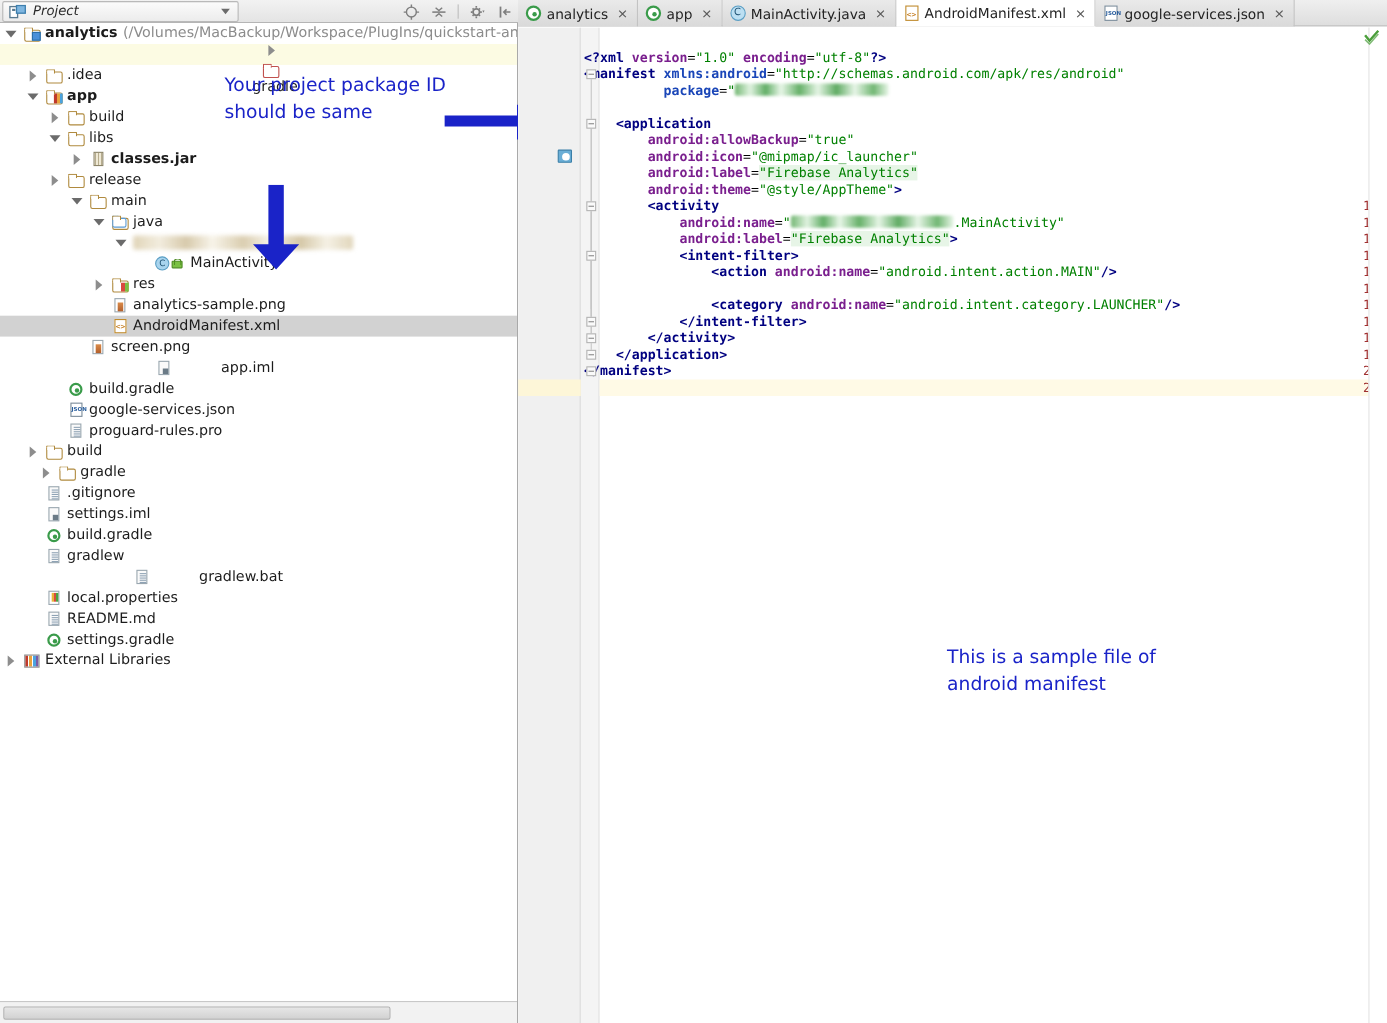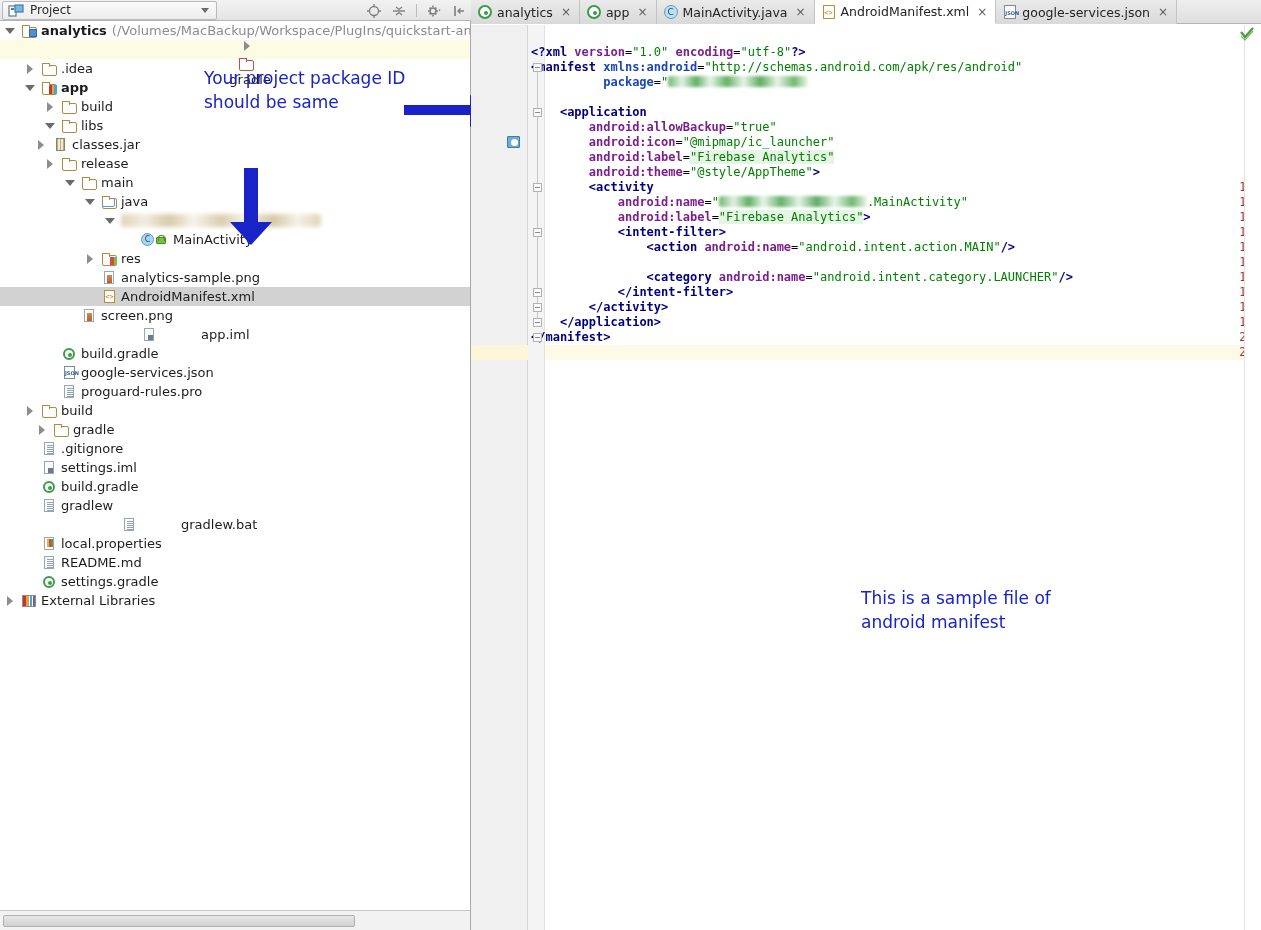--- a/index.html
+++ b/index.html
@@ -16,21 +16,21 @@
   #project-panel {
     position: absolute; left: 0; top: 0;
     width: 471px; height: 930px;
     background: #ffffff;
     border-right: 1px solid #a9a9a9;
   }
   #project-toolbar {
     position: absolute; left: 0; top: 0; width: 471px; height: 21px;
     background: linear-gradient(#f2f2f2, #e4e4e4);
     border-bottom: 1px solid #b5b5b5;
-    display: flex; align-items: center;
+    display: flex; align-items: center; font-style: italic;
   }
   #project-combo {
     display: flex; align-items: center;
     width: 215px; height: 19px; margin-left: 2px;
     background: linear-gradient(#fbfbfb, #ececec);
     border: 1px solid #b9b9b9; border-radius: 2px;
   }
   .combo-icon { width: 16px; height: 14px; margin-left: 5px; position: relative; }
   .combo-label {
     flex: 1; font-size: 12px; color: #2b2b2b;
@@ -436,21 +436,21 @@
           <span class="tlabel">build</span>
         </div>
         <div class="trow" style="padding-left: 45px;">
           <span class="twist expanded"></span>
           <span style="width: 5px; flex: 0 0 5px;"></span>
           <span class="ticon">
             <span class="ic-folder"></span>
           </span>
           <span class="tlabel">libs</span>
         </div>
-        <div class="trow" style="padding-left: 36px;">
+        <div class="trow" style="padding-left: 65px; font-weight: bold;">
           <span class="twist collapsed"></span>
           <span style="width: 5px; flex: 0 0 5px;"></span>
           <span class="ticon">
             <span class="ic-jar"></span>
           </span>
           <span class="tlabel">classes.jar</span>
         </div>
         <div class="trow" style="padding-left: 45px;">
           <span class="twist collapsed"></span>
           <span style="width: 5px; flex: 0 0 5px;"></span>

